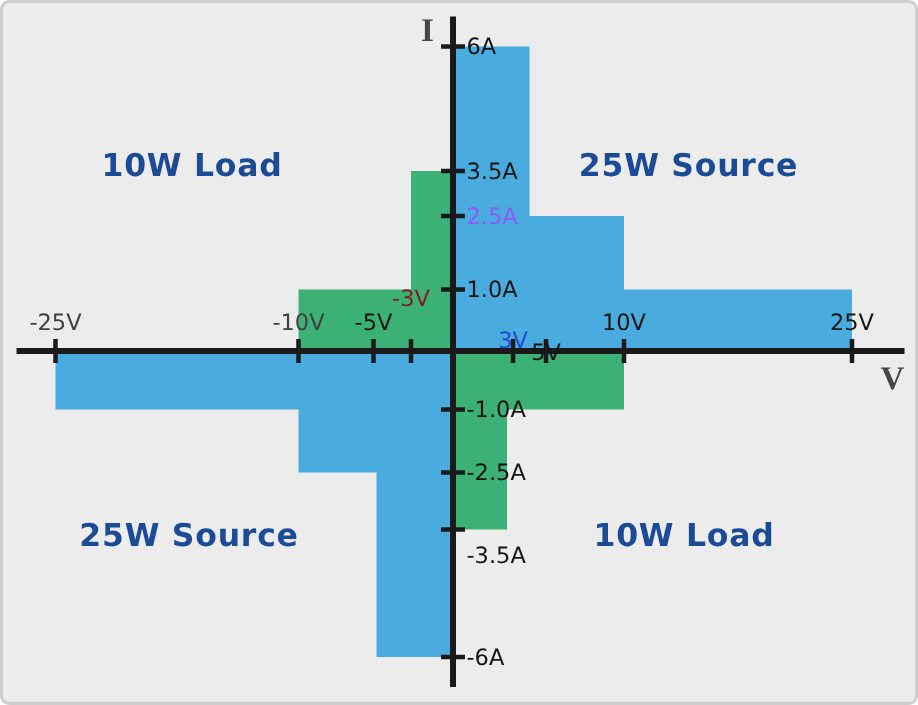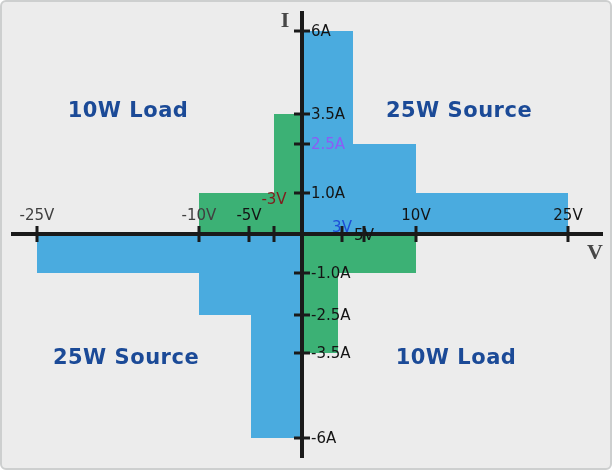--- a/index.html
+++ b/index.html
@@ -80,16 +80,16 @@
       <div class="tick xtick" style="left: 340px; top: 216px; color: #1d4ed8;">3V</div>
       <div class="tick xtick" style="left: 362px; top: 204px; color: rgb(20, 20, 20); margin-top: 20px;">5V</div>
       <div class="tick xtick" style="left: 414px; top: 204px; color: rgb(20, 20, 20);">10V</div>
       <div class="tick xtick" style="left: 566px; top: 204px; color: rgb(20, 20, 20);">25V</div>
       <div class="tick ytick" style="left: 309px; top: 29px; color: rgb(20, 20, 20);">6A</div>
       <div class="tick ytick" style="left: 309px; top: 112px; color: rgb(20, 20, 20);">3.5A</div>
       <div class="tick ytick" style="left: 309px; top: 142px; color: #8b5cf6;">2.5A</div>
       <div class="tick ytick" style="left: 309px; top: 191px; color: rgb(20, 20, 20);">1.0A</div>
       <div class="tick ytick" style="left: 309px; top: 271px; color: rgb(20, 20, 20);">-1.0A</div>
       <div class="tick ytick" style="left: 309px; top: 313px; color: rgb(20, 20, 20);">-2.5A</div>
-      <div class="tick ytick" style="left: 309px; top: 351px; color: rgb(20, 20, 20);">-3.5A</div>
+      <div class="tick ytick" style="left: 309px; top: 368px; color: rgb(20, 20, 20);">-3.5A</div>
       <div class="tick ytick" style="left: 309px; top: 436px; color: rgb(20, 20, 20); text-align: right;">-6A</div>
     </div>
 </div>
 
 </body></html>

